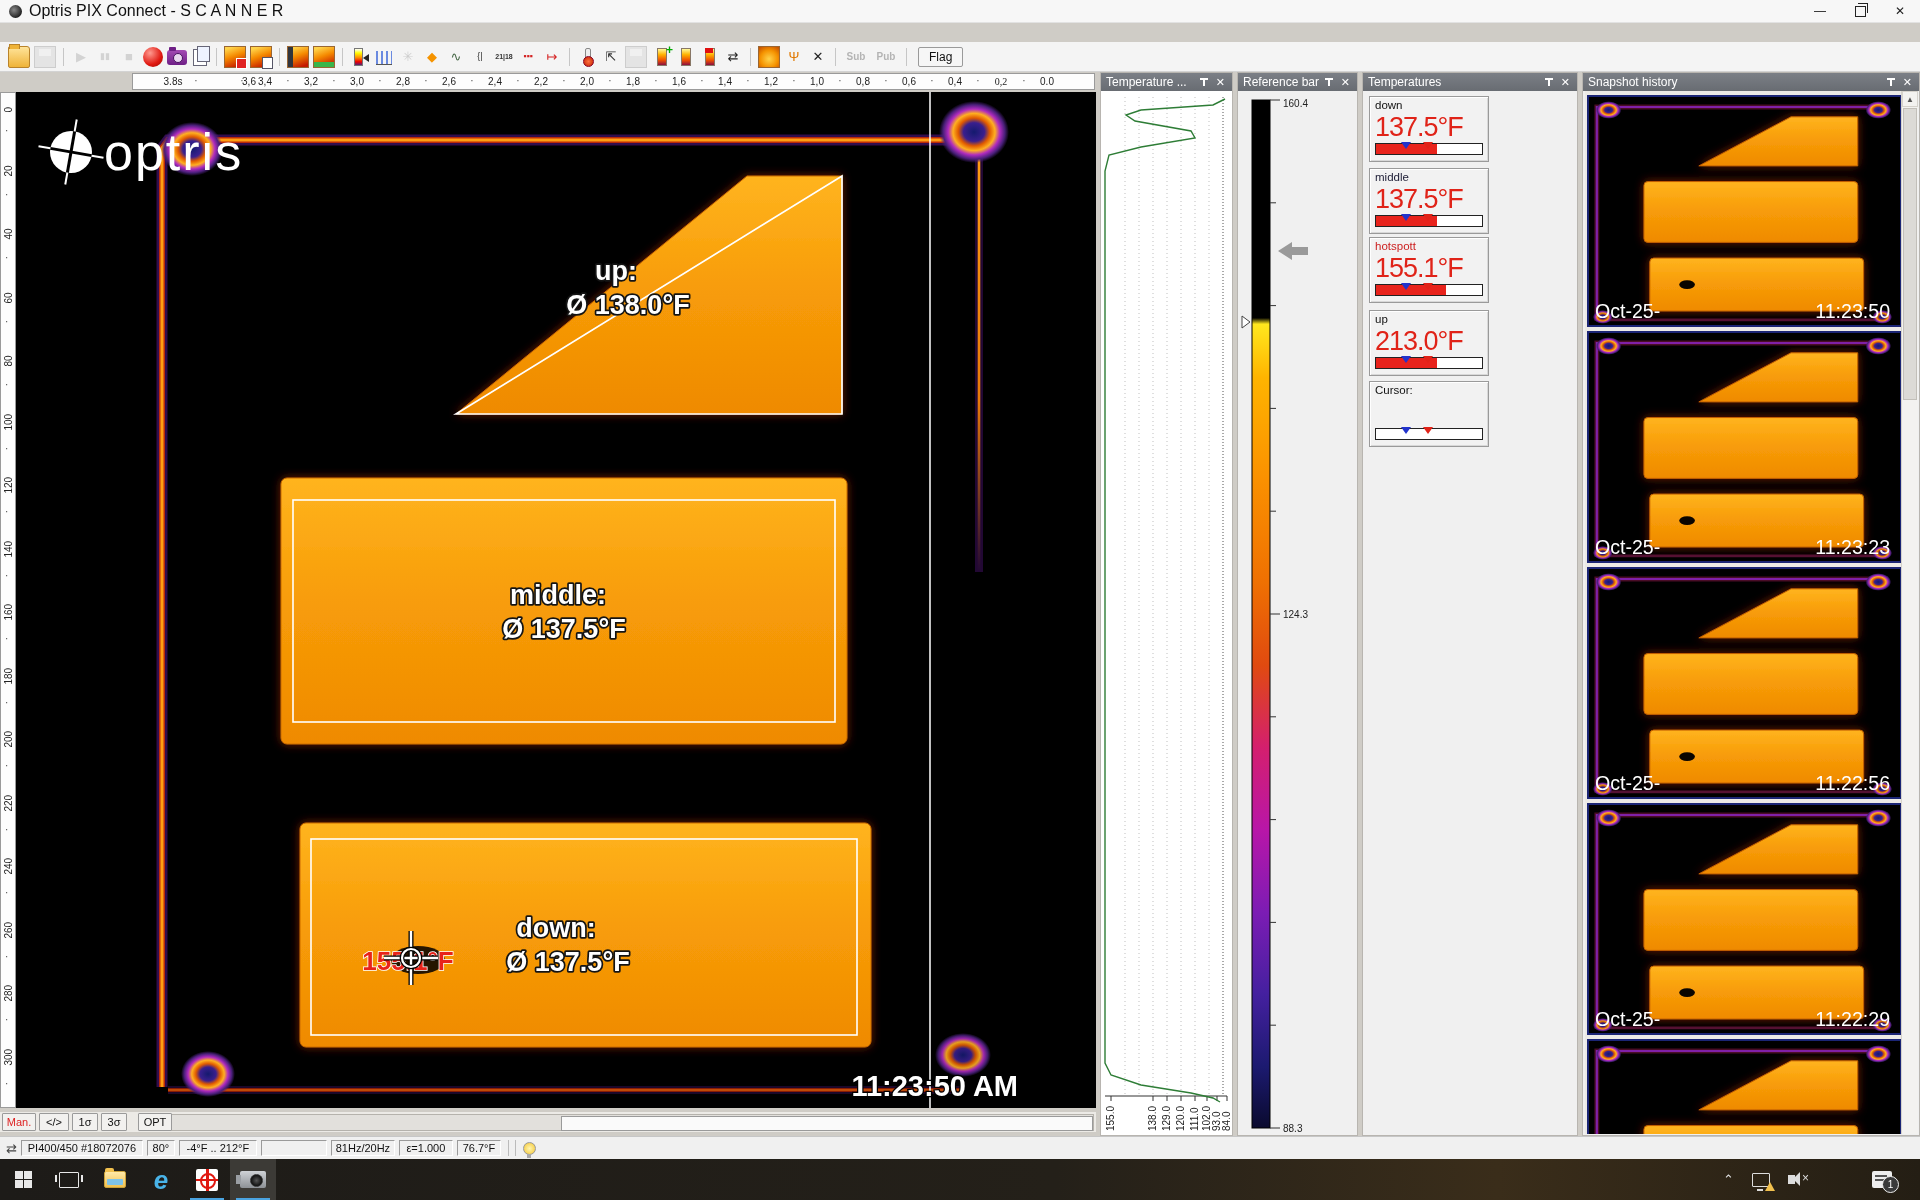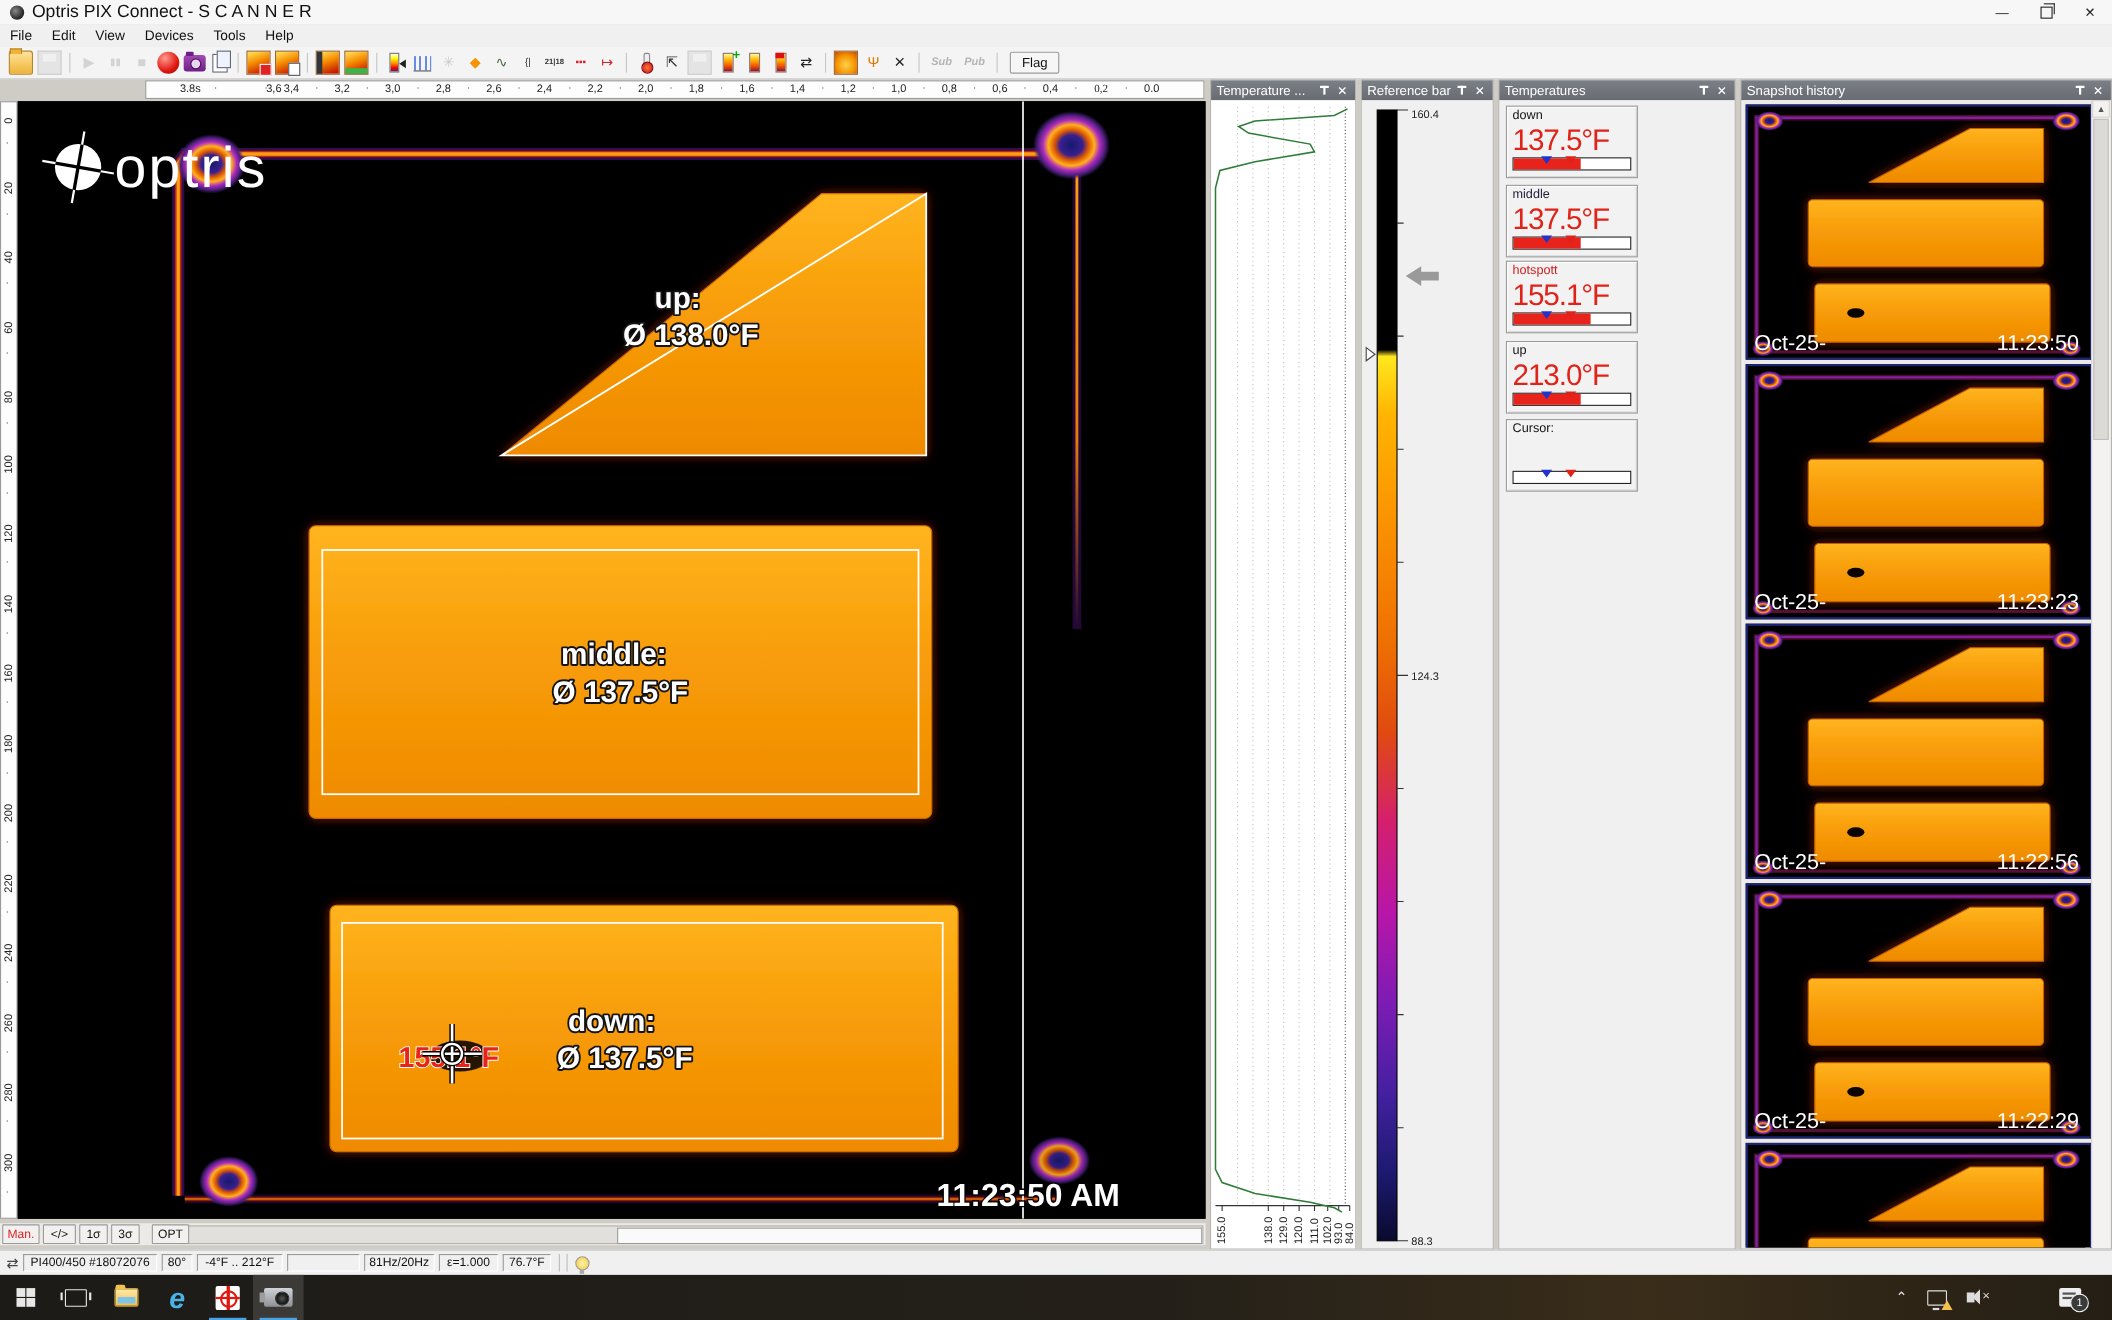--- a/index.html
+++ b/index.html
@@ -40,21 +40,21 @@
   .k-th4:after{content:'';position:absolute;left:0;bottom:0;width:100%;height:5px;background:#39b54a;}
   .k-hot{background:radial-gradient(circle at 50% 60%,#ffd24a,#f59300 55%,#c24a00);}
   .k-pal:before{content:'';position:absolute;left:4px;top:1px;width:7px;bottom:1px;background:linear-gradient(#fff,#ff0 25%,#f80 55%,#e00 80%,#527);border:1px solid #777;}
   .k-pal:after{content:'';position:absolute;right:1px;top:7px;border-top:4px solid transparent;border-bottom:4px solid transparent;border-right:6px solid #222;}
   .k-hist:before{content:'';position:absolute;left:2px;right:2px;bottom:2px;height:13px;background:repeating-linear-gradient(90deg,#6a8ae0 0 2px,transparent 2px 5px);border-bottom:1px solid #555;}
   .k-cb:before,.k-cbp:before,.k-cb2:before{content:'';position:absolute;left:6px;top:1px;width:8px;bottom:1px;background:linear-gradient(#fffa9a,#ffb300 35%,#f05000 70%,#8a1040);border:1px solid #876;}
   .k-cbp:after{content:'+';position:absolute;right:-2px;top:-4px;color:#0a0;font-weight:bold;font-size:12px;}
   .k-cb2:after{content:'';position:absolute;left:6px;top:1px;width:8px;height:5px;background:#e01010;}
   .k-thermo:before{content:'';position:absolute;left:8px;top:1px;width:4px;height:13px;background:#eee;border:1px solid #888;border-radius:2px;}
   .k-thermo:after{content:'';position:absolute;left:6px;bottom:0;width:9px;height:9px;border-radius:50%;background:radial-gradient(#ff7040,#c02000);border:1px solid #802;}
-  .k-txt{width:26px;font-style:italic;}
+  .k-txt{width:26px;}
   .k-txt .tg{font-size:10px;font-weight:bold;color:#d23;}
   .flagbtn{margin-left:6px;border:1px solid #9a9a9a;background:#f6f6f6;font-size:12px;padding:2px 10px;border-radius:2px;}
   
   .rulerbox{position:absolute;background:#fdfdfd;border:1px solid #9a9a9a;box-sizing:border-box;overflow:hidden;}
   #rulertop{left:132px;top:73px;width:963px;height:17px;}
   #rulerleft{left:0;top:92px;width:16px;height:1016px;}
   .rt{position:absolute;top:2px;font-size:10px;color:#222;transform:translateX(-50%);}
   .rtd{position:absolute;top:1px;font-size:10px;color:#444;transform:translateX(-50%);}
   .rl{position:absolute;left:1px;font-size:10px;color:#222;transform:rotate(-90deg);transform-origin:center;width:12px;}
   .rld{position:absolute;left:4px;font-size:10px;color:#444;}
@@ -191,28 +191,20 @@
     <span id="title">Optris PIX Connect - S C A N N E R</span>
     <div id="wbtns">
       <span class="wbtn">—</span>
       <span class="wbtn">
           <span class="restore"></span>
         </span>
       <span class="wbtn">✕</span>
     </div>
   </div>
 
-  <div id="menubar">
-      <span class="mitem">File</span>
-      <span class="mitem">Edit</span>
-      <span class="mitem">View</span>
-      <span class="mitem">Devices</span>
-      <span class="mitem">Tools</span>
-      <span class="mitem">Help</span>
-    </div>
 
   <div id="toolbar">
       <span class="tico k-folder"></span>
       <span class="tico k-save dis"></span>
       <span class="tsep"></span>
       <span class="tico k-g dis">
         <span class="tg" style="color: rgb(154, 160, 166);">▶</span>
       </span>
       <span class="tico k-g dis">
         <span class="tg small" style="color: rgb(154, 160, 166);">▮▮</span>

